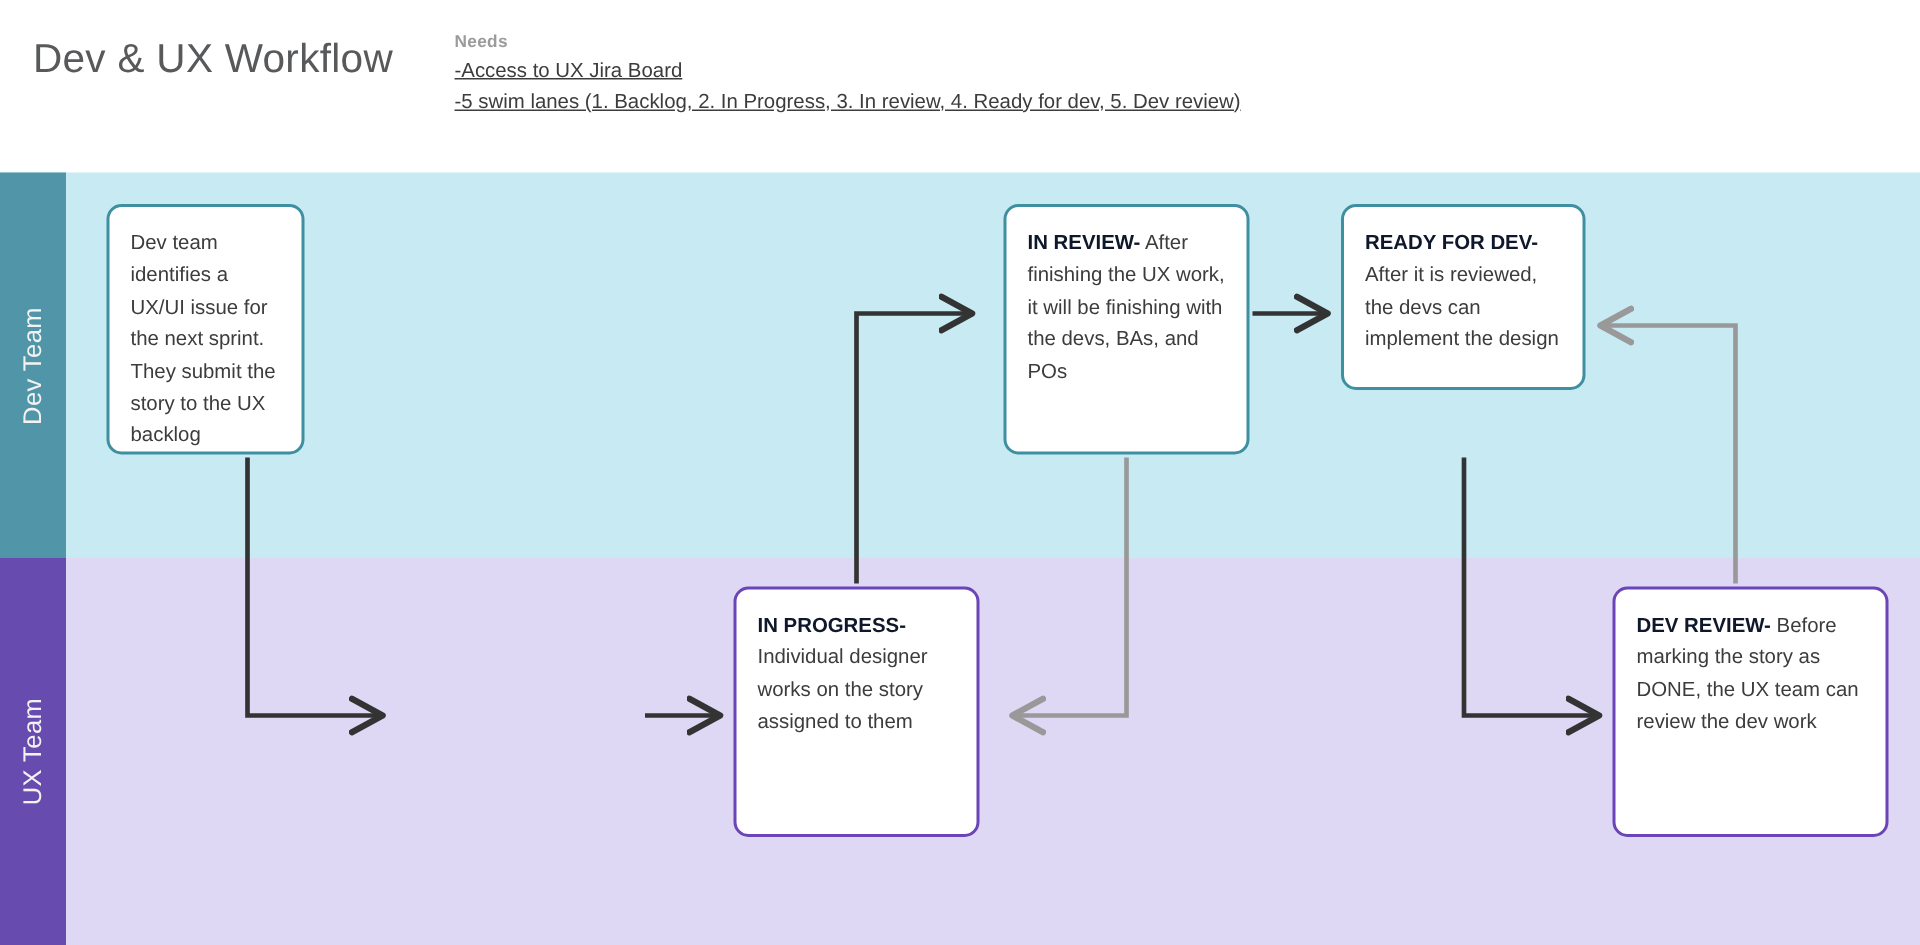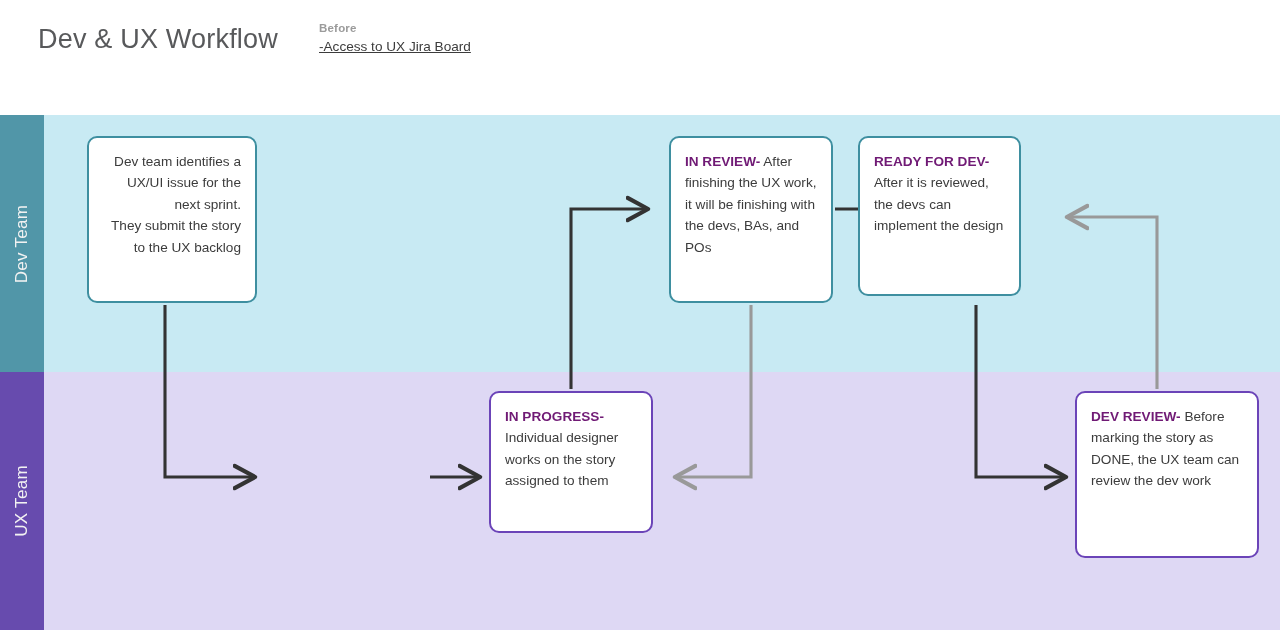--- a/index.html
+++ b/index.html
@@ -5,21 +5,21 @@
   * { box-sizing: border-box; margin: 0; padding: 0; }
   html, body {
     width: 1280px; height: 630px;
     background: #ffffff;
     font-family: "Liberation Sans", sans-serif;
     overflow: hidden;
   }
   .page { position: relative; width: 1280px; height: 630px; background:#fff; }
 
   
-  .header { position: absolute; left:16px; top:0; width:1137px; height:115px; background:#ffffff; }
+  .header { position: absolute; left:0; top:0; width:1137px; height:115px; background:#ffffff; }
   .title {
     position: absolute; left: 22px; top: 24px;
     font-size: 27px; font-weight: 400; color: #58595b;
     letter-spacing: 0.2px; white-space: nowrap;
   }
   .needs-block { position: absolute; left: 303px; top: 22px; width: 820px; }
   .needs-head {
     font-size: 11.5px; color: #9b9b9b; font-weight:700;
     letter-spacing: .2px; margin-bottom: 3px;
   }
@@ -44,42 +44,43 @@
 
   
   .node {
     position: absolute; background:#ffffff;
     border-radius: 10px; padding: 13px 14px 10px 14px;
     font-size: 13.6px; line-height: 21.4px; color:#3c3c3c;
     z-index: 5;
   }
   .node.teal   { border: 2.6px solid #3e8fa0; }
   .node.purple { border: 2.6px solid #6b44b8; }
-  .node b { font-weight: 700; color:#701a75;margin-top:12px; }
+  .node b { font-weight: 700; color:#0f172a;margin-top:12px; }
 
-  .n-dev      { left: 87px;   top: 136px; width: 170px; height: 167px; text-align: right; }
+  .n-dev      { left: 71px;   top: 136px; width: 132px; height: 167px; }
   .n-review   { left: 669px;  top: 136px; width: 164px; height: 167px; }
-  .n-ready    { left: 858px;  top: 136px; width: 163px; height: 160px; }
+  .n-ready    { left: 894px;  top: 136px; width: 163px; height: 124px; }
   .n-backlog  { left: 264px;  top: 391px; width: 164px; height: 219px; }
-  .n-progress { left: 489px;  top: 391px; width: 164px; height: 142px; }
+  .n-progress { left: 489px;  top: 391px; width: 164px; height: 167px; }
   .n-devrev   { left: 1075px; top: 391px; width: 184px; height: 167px; }
 
   
   .wires { position:absolute; left:0; top:0; width:1280px; height:630px; z-index: 3; }
 </style>
 </head>
 <body>
 
 <div class="page">
 
   <div class="header">
     <div class="title">Dev &amp; UX Workflow</div>
     <div class="needs-block">
-      <div class="needs-head">Before</div>
+      <div class="needs-head">Needs</div>
       <div class="needs-line">-Access to UX Jira Board</div>
+      <div class="needs-line">-5 swim lanes (1. Backlog, 2. In Progress, 3. In review, 4. Ready for dev, 5. Dev review)</div>
     </div>
   </div>
 
   <div class="lane dev">
     <div class="lane-head">
       <div class="lane-label">Dev Team</div>
     </div>
   </div>
   <div class="lane ux">
     <div class="lane-head">

